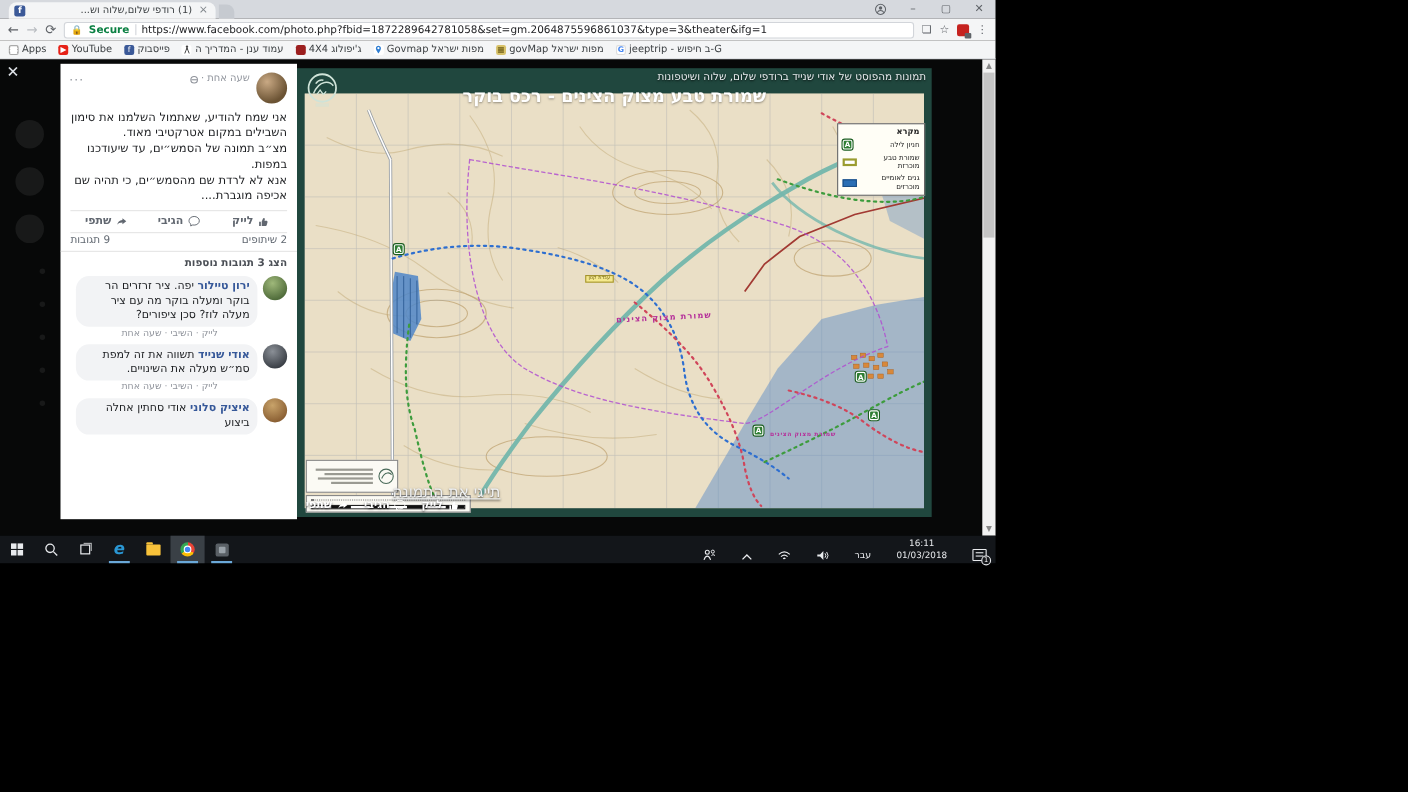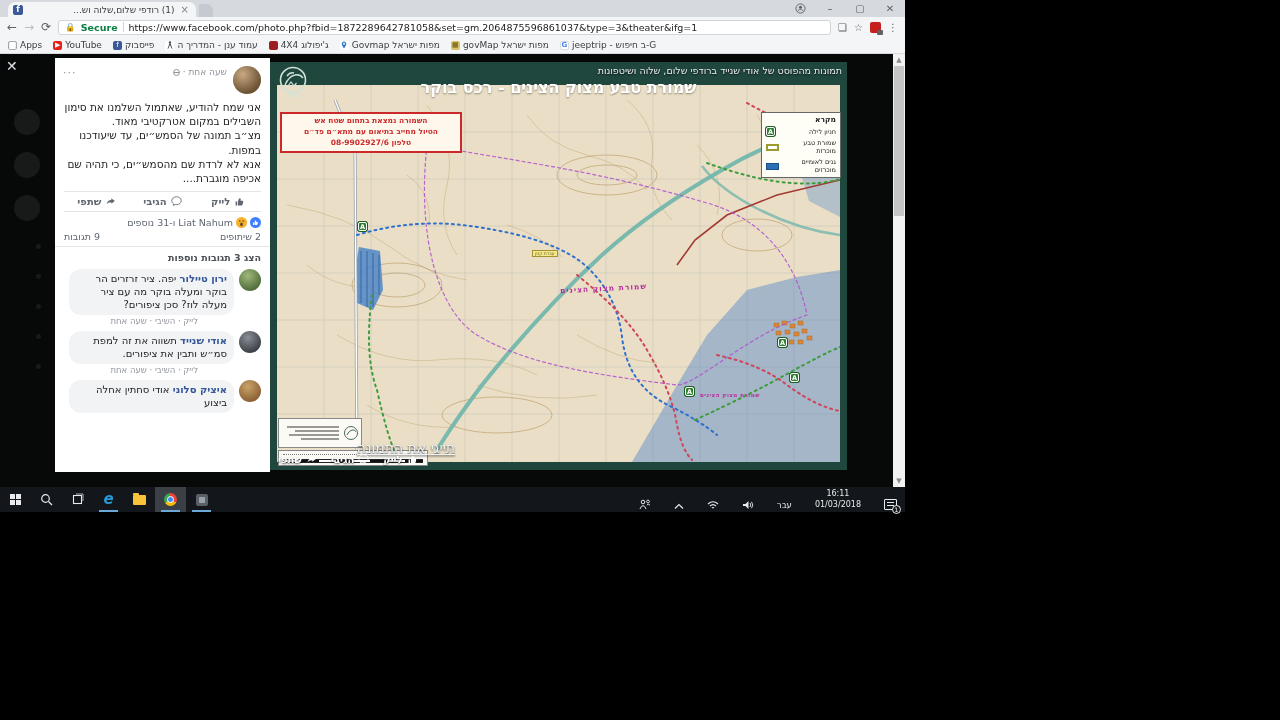--- a/index.html
+++ b/index.html
@@ -282,52 +282,37 @@
           <span>הגיבי</span>
         </div>
         <div class="act">
           <svg viewBox="0 0 14 14">
               <path d="M8 3v2C4.5 5 2.5 7.5 2 10.5c1.2-1.7 3-2.6 6-2.6V10l4.5-3.5L8 3z"></path>
             </svg>
           <span>שתפי</span>
         </div>
       </div>
 
-      <div class="rxrow">
-        <span class="rx rx-like">
-          <svg viewBox="0 0 14 14">
-              <path d="M2 7h2v5H2V7zm3 5h4.6c.6 0 1.1-.4 1.2-1l.9-3.4c.2-.8-.4-1.6-1.2-1.6H8.2l.4-1.8c.1-.6-.2-1.2-.8-1.4-.5-.2-1 .1-1.3.5L4.9 7H5v5z"></path>
-            </svg>
-        </span>
-        <span class="rx" style="background:#f7b125;">
-          <svg width="11" height="11" viewBox="0 0 11 11">
-              <circle cx="3.8" cy="4" r=".8" fill="#5d4037"></circle>
-              <circle cx="7.2" cy="4" r=".8" fill="#5d4037"></circle>
-              <ellipse cx="5.5" cy="7.4" rx="1.3" ry="1.8" fill="#5d4037"></ellipse>
-            </svg>
-        </span>
-        <span>Liat Nahum ו-31 נוספים</span>
-      </div>
       <div class="cntrow">
         <span>2 שיתופים</span>
         <span>9 תגובות</span>
       </div>
       <div class="vmore">הצג 3 תגובות נוספות</div>
 
       <div class="cmt">
         <div class="avatar av22" style="background:radial-gradient(circle at 40% 30%,#9fb87a,#4f6b3a 75%);"></div>
         <div>
           <div class="bubble"><span class="cname">ירון טיילור</span> <span>יפה. ציר זרזרים הר בוקר ומעלה בוקר מה עם ציר מעלה לוז? סכן ציפורים?</span></div>
           <div class="cmeta">לייק · השיבי · שעה אחת</div>
         </div>
       </div>
       <div class="cmt">
         <div class="avatar av22" style="background:radial-gradient(circle at 40% 30%,#8a8f96,#3a3f46 75%);"></div>
         <div>
-          <div class="bubble"><span class="cname">אודי שנייד</span> <span>תשווה את זה למפת סמ״ש ותבין את ציפורים.</span></div>
+          <div class="bubble"><span class="cname">אודי שנייד</span> <span>תשווה את זה למפת סמ״ש מעלה את השינויים.</span></div>
           <div class="cmeta">לייק · השיבי · שעה אחת</div>
         </div>
       </div>
       <div class="cmt">
         <div class="avatar av22" style="background:radial-gradient(circle at 40% 30%,#c8a36a,#8a5f33 75%);"></div>
         <div>
           <div class="bubble"><span class="cname">איציק סלוני</span> <span>אודי סחתין אחלה ביצוע</span></div>
         </div>
       </div>
 
@@ -417,23 +402,20 @@
             <path d="M95 210 q-8 60 5 95 q10 45 18 62" stroke="#3d9c3d" stroke-dasharray="2 4"></path>
             <path d="M418 335 q60 -28 90 -45 q40 -22 55 -28" stroke="#3d9c3d" stroke-dasharray="2 4"></path>
             <path d="M430 78 q50 18 85 20 q28 2 48 -4" stroke="#3d9c3d" stroke-dasharray="2 4"></path>
             <path d="M300 190 q50 40 70 75 q25 42 30 75 q5 25 15 35" stroke="#d0455a" stroke-dasharray="2 4"></path>
             <path d="M470 18 q45 25 93 38" stroke="#d0455a" stroke-dasharray="2 4"></path>
             <path d="M440 270 q45 10 70 30 q30 22 53 26" stroke="#d0455a" stroke-dasharray="2 4"></path>
           </g>
         </svg>
       </div>
 
-      <div class="warnbox">השמורה נמצאת בתחום שטח אש
-הטיול מחייב בתיאום עם מתא״ם פד״ם
-טלפון 08-9902927/6</div>
 
       <div class="legend">
         <div class="leg-title">מקרא</div>
         <div class="leg-row">
           <span>חניון לילה</span>
           <span class="leg-ico amark">A</span>
         </div>
         <div class="leg-row">
           <span>שמורת טבע מוכרזת</span>
           <span class="leg-ico leg-res"></span>

